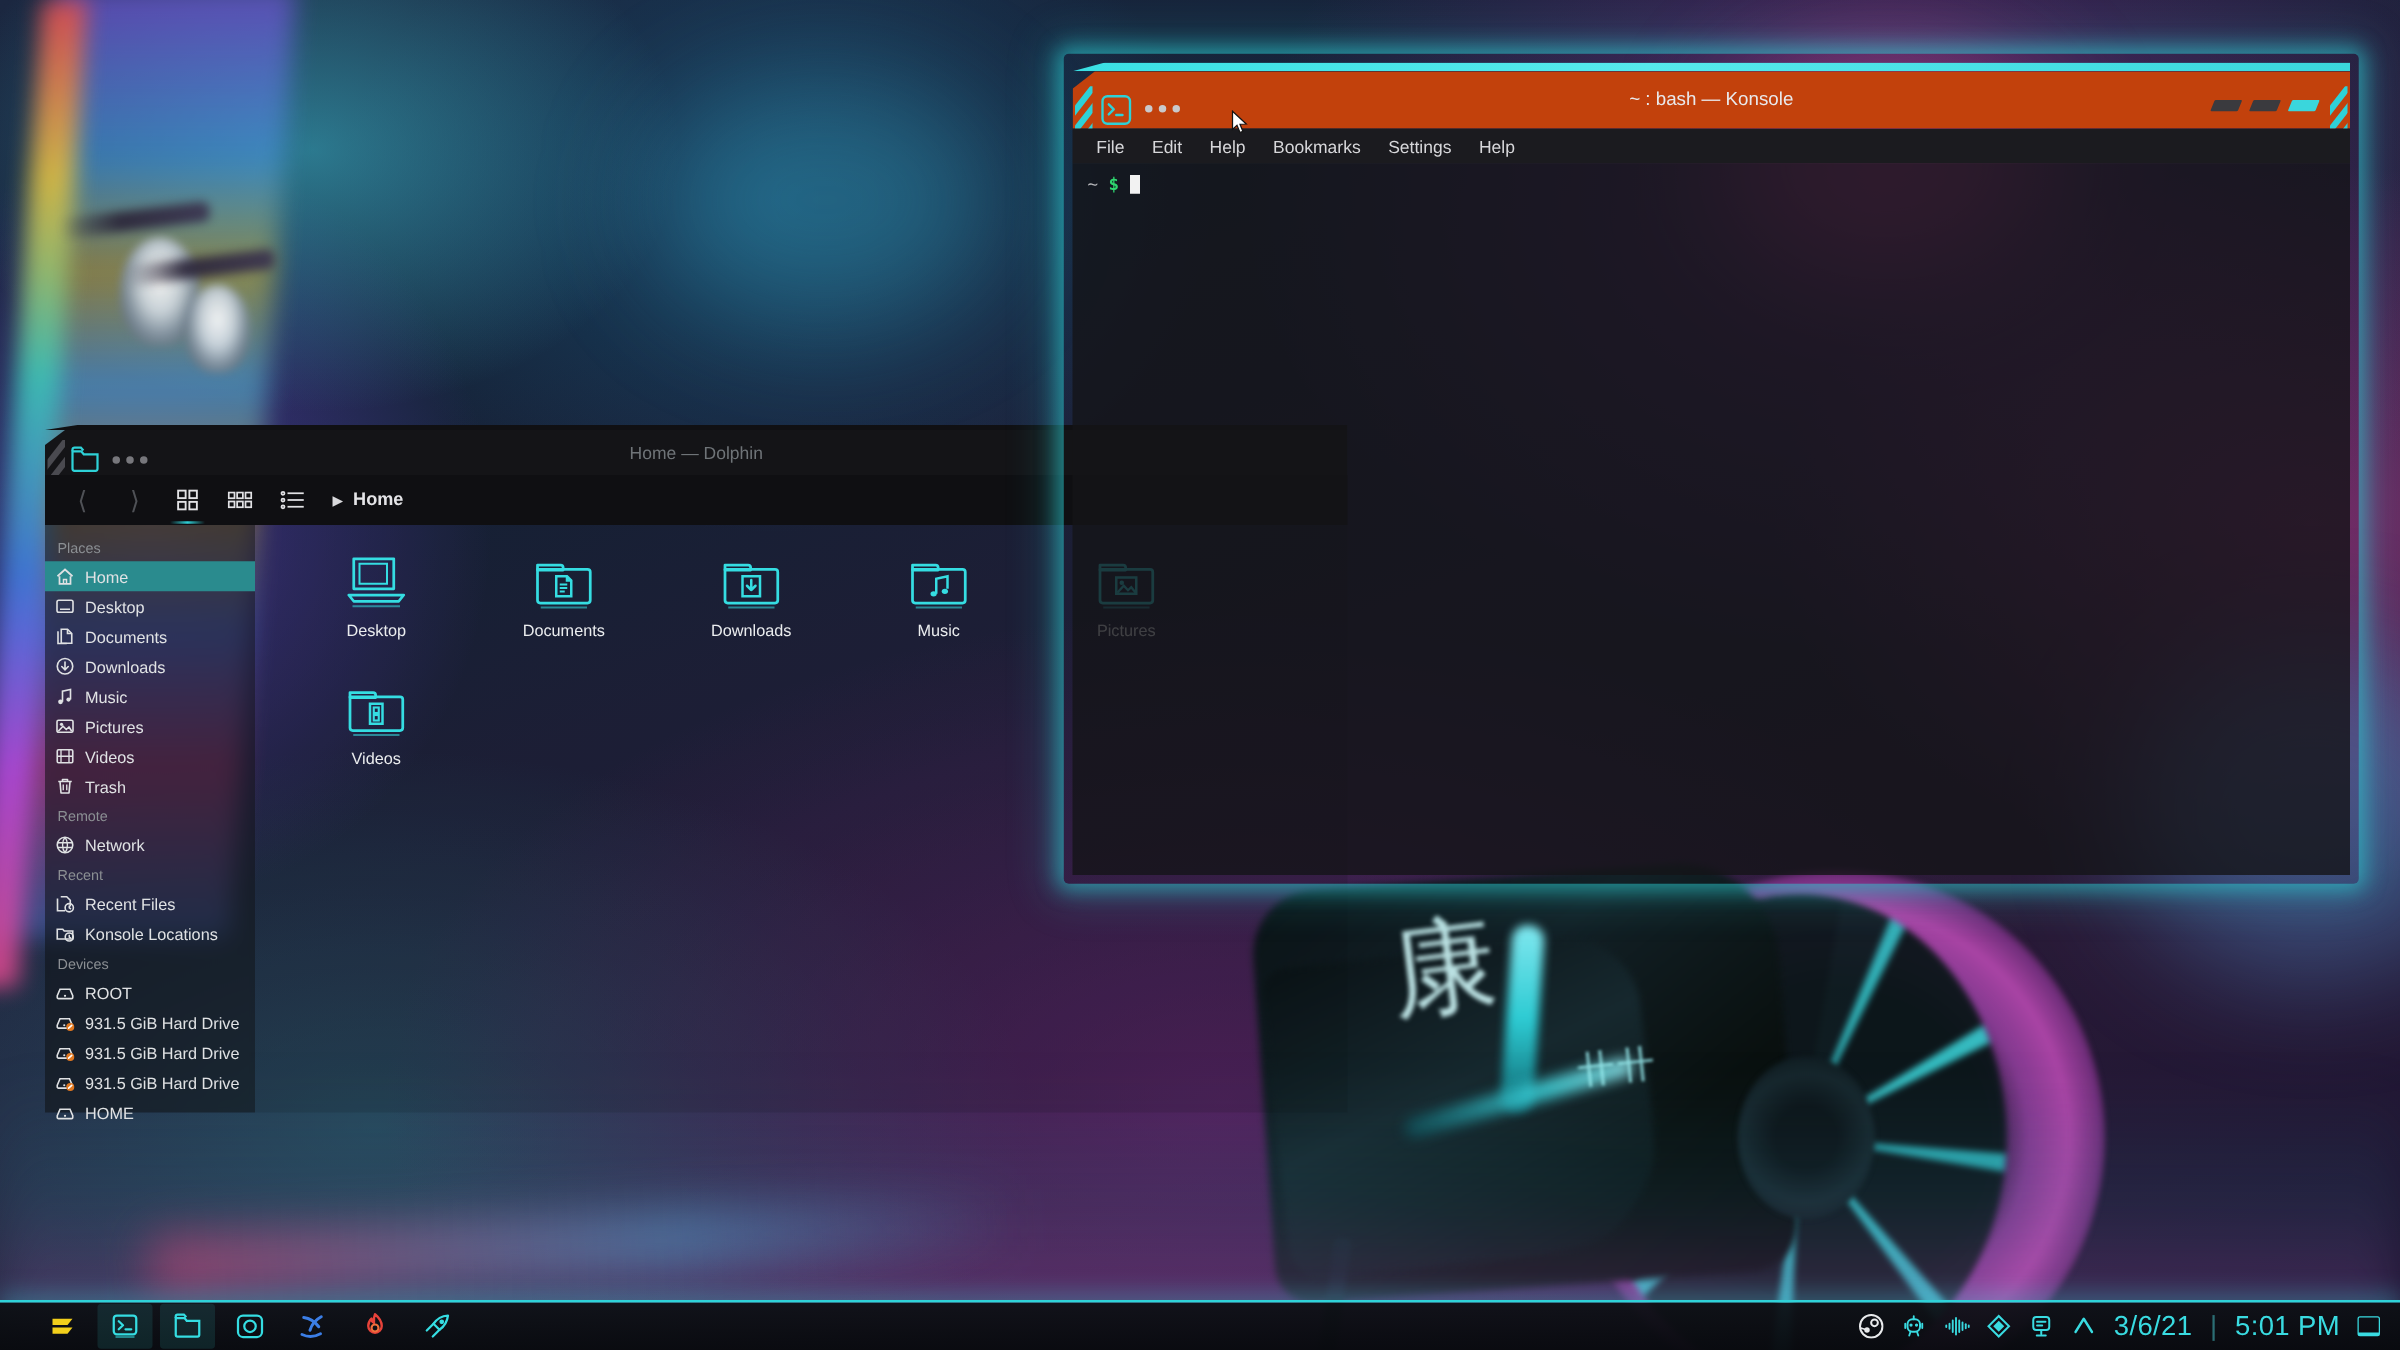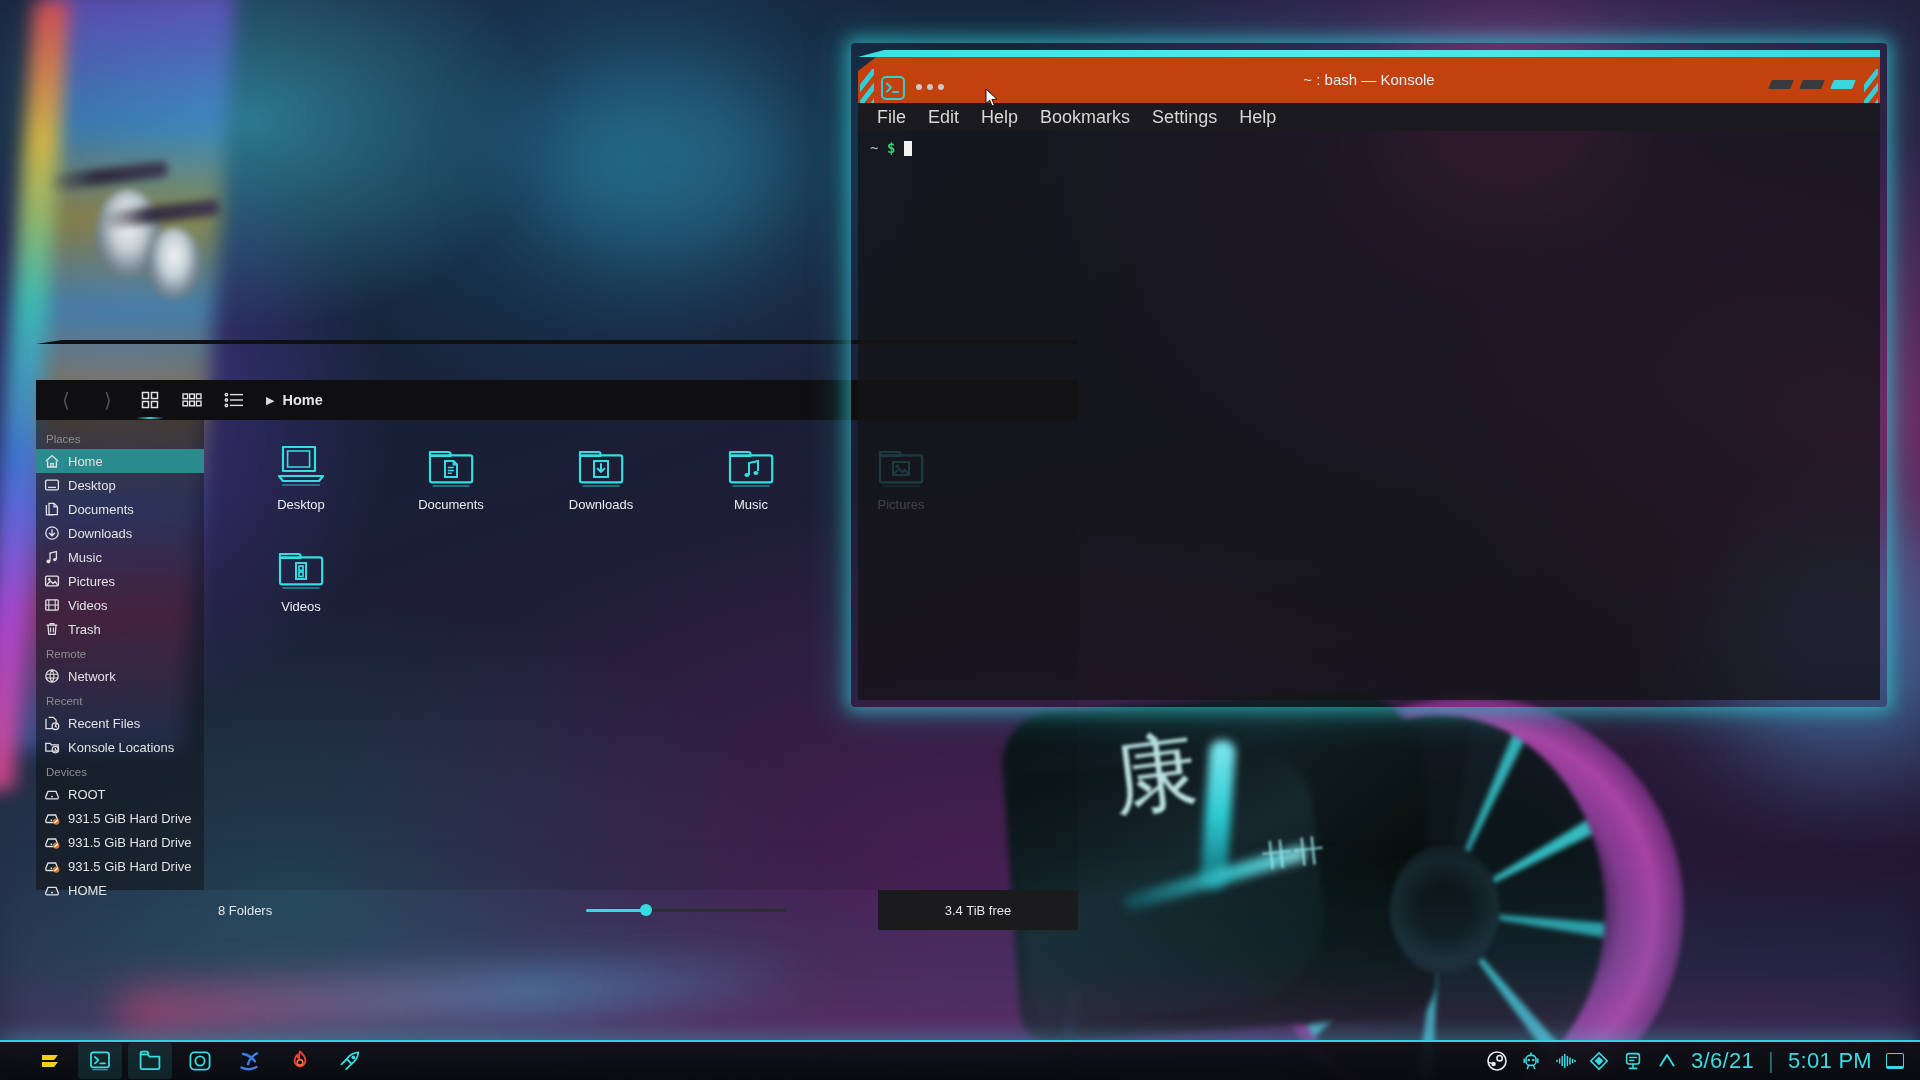--- a/index.html
+++ b/index.html
@@ -183,21 +183,21 @@
     display:block; width:22px; height:9px; background:#3a3a3e;
     transform:skewX(-22deg); border-radius:1px;
   }
   .win-btns b.close { background:#3ad6dc; }
 
   .menubar {
     position:absolute; left:0; top:53px; width:100%; height:28px;
     background:#1b1b1f; display:flex; align-items:center; padding-left:10px; gap:4px;
   }
   .menubar span {
-    font-size:18px; color:#d7d7da; padding:3px 9px; border-radius:3px; cursor:default;
+    font-size:14px; color:#d7d7da; padding:3px 9px; border-radius:3px; cursor:default;
   }
 
   .term-body {
     position:absolute; left:0; top:81px; width:100%; height:569px;
     background:rgba(20,20,24,.80);
     padding:8px 12px; overflow:hidden;
   }
   .term-line { font-family:"DejaVu Sans Mono", monospace; font-size:14px; line-height:18px; white-space:pre; }
   .tl-tilde { color:#b7b7bb; }
   .tl-dollar { color:#2fd66f; font-weight:bold; }
@@ -326,20 +326,39 @@
   <div class="moto moto-glow2"></div>
   <div class="moto moto-stand"></div>
   <div class="moto-kanji">康</div>
   <div class="moto-deco">卄卄</div>
   <div class="ground-glow"></div>
   <div class="floor-streak"></div>
 </div>
 
 <div class="win" id="dolphin">
   <div class="accent-bar"></div>
+  <div class="titlebar">
+    <span class="edge-stripes edge-left">
+        <i></i>
+        <i></i>
+        <i></i>
+      </span>
+    <span class="dolphin-ico">
+      <svg width="24" height="22" viewBox="0 0 24 22">
+        <path d="M2 5h7l2 2.4h11V19a1.6 1.6 0 0 1-1.6 1.6H3.6A1.6 1.6 0 0 1 2 19Z" fill="none" stroke="#2ed1d7" stroke-width="1.8"></path>
+        <path d="M2 5V3.6A1.6 1.6 0 0 1 3.6 2h5.1L10.7 4.4" fill="none" stroke="#2ed1d7" stroke-width="1.8"></path>
+      </svg>
+    </span>
+    <span class="dots">
+        <span></span>
+        <span></span>
+        <span></span>
+      </span>
+    <div class="win-title">Home — Dolphin</div>
+  </div>
 
   <div class="toolbar">
     <div class="tb-btn nav">⟨</div>
     <div class="tb-btn nav">⟩</div>
     <div class="tb-btn active">
       <svg width="18" height="18" viewBox="0 0 18 18">
         <rect x="1.5" y="1.5" width="6" height="6" fill="none" stroke="#e2e2e5" stroke-width="1.5"></rect>
         <rect x="10.5" y="1.5" width="6" height="6" fill="none" stroke="#e2e2e5" stroke-width="1.5"></rect>
         <rect x="1.5" y="10.5" width="6" height="6" fill="none" stroke="#e2e2e5" stroke-width="1.5"></rect>
         <rect x="10.5" y="10.5" width="6" height="6" fill="none" stroke="#e2e2e5" stroke-width="1.5"></rect>
@@ -567,30 +586,20 @@
             <path d="M5.6 46h37" stroke="#35dde2" stroke-width="1.6" opacity=".55"></path>
             <rect x="19" y="21" width="10" height="16" fill="none" stroke="#35dde2" stroke-width="2"></rect>
             <rect x="22" y="24" width="4" height="4.4" fill="none" stroke="#35dde2" stroke-width="1.7"></rect>
             <rect x="22" y="30" width="4" height="4.4" fill="none" stroke="#35dde2" stroke-width="1.7"></rect>
           </svg>
           <span class="lbl">Videos</span>
         </div>
       </div>
   </div>
 
-  <div class="statusbar">
-    <span class="sb-count">8 Folders</span>
-    <div class="sb-slider">
-      <div class="sb-track">
-        <div class="sb-fill"></div>
-        <div class="sb-knob"></div>
-      </div>
-    </div>
-    <div class="sb-free">3.4 TiB free</div>
-  </div>
 </div>
 
 <div class="win" id="konsole">
   <div class="win-glow"></div>
   <div class="accent-bar"></div>
   <div class="titlebar">
     <span class="edge-stripes edge-left">
         <i></i>
         <i></i>
         <i></i>

